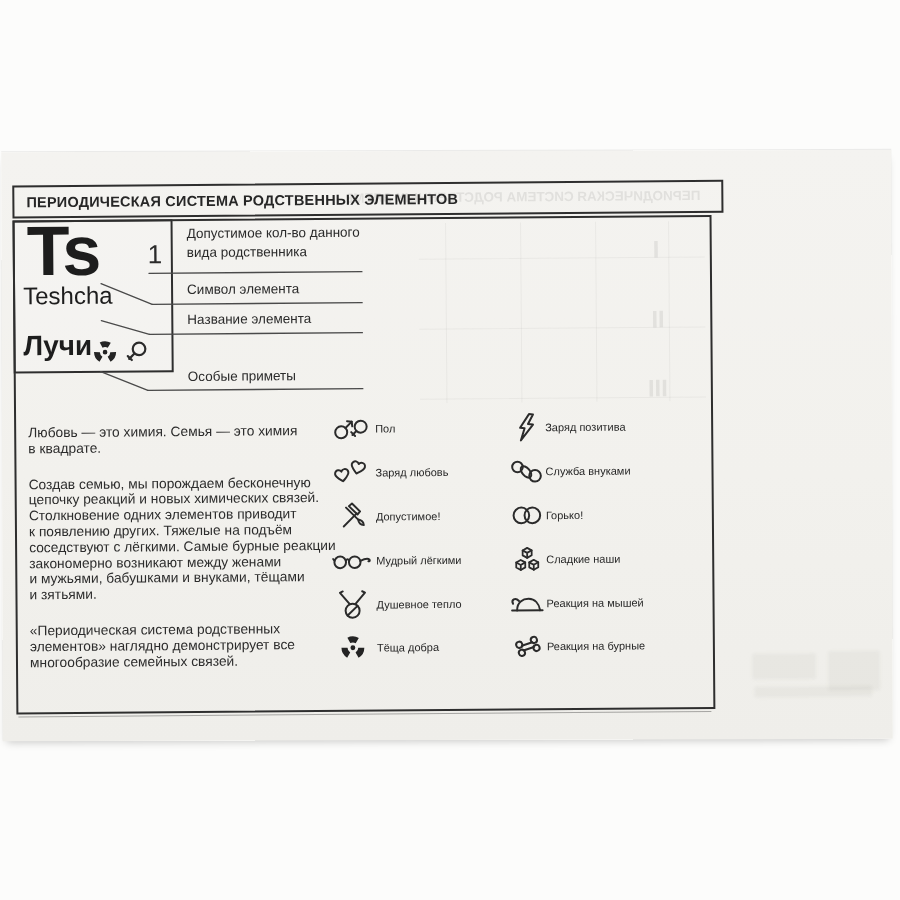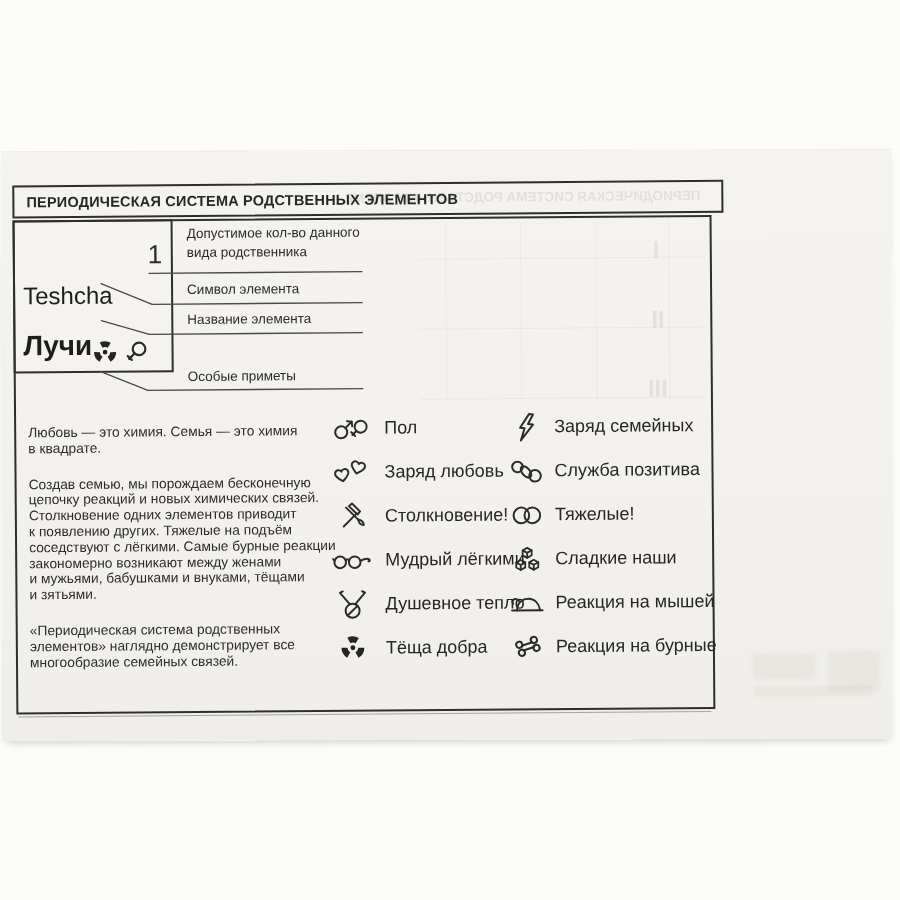--- a/index.html
+++ b/index.html
@@ -34,21 +34,21 @@
   .copy p{margin:0 0 20px 0;white-space:pre-line;}
   .copy p:last-child{margin-bottom:0;}
   
   .legend{position:absolute;top:255px;display:flex;flex-direction:column;}
   .legend.left{left:326px;}
   .legend.right{left:506px;}
   .lrow{height:43.9px;display:flex;align-items:center;}
   .licon{display:flex;justify-content:center;align-items:center;}
   .legend.left .licon{width:46px;}
   .legend.right .licon{width:36px;}
-  .llabel{margin-left:10px;font-size:18px;white-space:nowrap;color:#262626;}
+  .llabel{margin-left:1px;font-size:11px;white-space:nowrap;color:#262626;}
   .ic{stroke:#2b2b2b;fill:none;stroke-width:2;stroke-linecap:round;stroke-linejoin:round;}
   
   .bleed-title{position:absolute;left:348px;top:39px;width:352px;font-size:13.5px;font-weight:bold;
                color:rgba(60,60,55,0.10);transform:scaleX(-1);white-space:nowrap;overflow:hidden;}
   .roman{position:absolute;font-size:24px;font-weight:bold;color:rgba(60,60,55,0.09);}
   .blob{position:absolute;background:rgba(70,70,65,0.05);filter:blur(1.5px);border-radius:3px;}
 </style>
 </head>
 <body>
 
@@ -65,20 +65,21 @@
       <div class="blob" style="left:824px;top:503px;width:52px;height:40px;"></div>
 
       <div class="title-bar">
         <span class="t">ПЕРИОДИЧЕСКАЯ СИСТЕМА РОДСТВЕННЫХ ЭЛЕМЕНТОВ</span>
       </div>
 
       <div class="frame"></div>
       <div class="frame-shadow"></div>
 
       <div class="tile"></div>
+      <div class="el-symbol">Ts</div>
       <div class="el-qty">1</div>
       <div class="el-latin">Teshcha</div>
       <div class="el-ru">Лучи</div>
       <div class="badges">
         <span>
           <svg width="27" height="27" viewBox="0 0 30 30">
             <circle cx="15" cy="15" r="9" fill="none" stroke="#242424" stroke-width="6.5" stroke-dasharray="9.42 9.42"></circle>
             <circle cx="15" cy="15" r="2.6" fill="#242424"></circle>
           </svg>
         </span>
@@ -158,21 +159,21 @@
         </div>
         <div class="lrow">
           <span class="licon">
             <svg width="29" height="29" viewBox="0 0 30 30" class="ic">
               <path d="M6 25.5 L19.5 12"></path>
               <path d="M11.5 4.5 L14.7 1.8 L23 10.1 L20.3 13.3 Z"></path>
               <path d="M8.5 6 L21 18.5"></path>
               <path d="M21 18.5 C24.2 18.9 26.4 21.1 26.8 24.3 C23.6 23.9 21.4 21.7 21 18.5 Z"></path>
             </svg>
           </span>
-          <span class="llabel">Столкновение!</span>
+          <span class="llabel">Допустимое!</span>
         </div>
         <div class="lrow">
           <span class="licon">
             <svg width="40" height="18" viewBox="0 0 40 18" class="ic">
               <circle cx="8" cy="10.5" r="5.8"></circle>
               <circle cx="22.5" cy="10.5" r="5.8"></circle>
               <path d="M13.6 8.8 C14.7 7 16 7 17 8.8"></path>
               <path d="M28.2 9.3 C31.5 7.6 34.3 6.8 36.3 7.4 C38.2 8 37.8 10.2 36.2 9.6"></path>
               <path d="M2.3 8.8 L0.9 7.2"></path>
             </svg>
@@ -201,40 +202,40 @@
         </div>
       </div>
 
       <div class="legend right">
         <div class="lrow">
           <span class="licon">
             <svg width="22" height="30" viewBox="0 0 22 30" class="ic" style="transform:rotate(6deg)">
               <path d="M12.5 1.5 L5 16 L9.5 16 L7 28.5 L17.5 11.5 L12.5 11.5 L16.5 1.5 Z"></path>
             </svg>
           </span>
-          <span class="llabel">Заряд семейных</span>
+          <span class="llabel">Заряд позитива</span>
         </div>
         <div class="lrow">
           <span class="licon">
             <svg width="34" height="26" viewBox="0 0 34 26" class="ic">
               <circle cx="8" cy="8.5" r="5.3"></circle>
               <ellipse cx="16.5" cy="13.5" rx="3.8" ry="6.8" transform="rotate(-40 16.5 13.5)"></ellipse>
               <circle cx="25.5" cy="17.5" r="5.8"></circle>
             </svg>
           </span>
-          <span class="llabel">Служба позитива</span>
+          <span class="llabel">Служба внуками</span>
         </div>
         <div class="lrow">
           <span class="licon">
             <svg width="34" height="22" viewBox="0 0 34 22" class="ic">
               <circle cx="11.5" cy="11" r="7.8"></circle>
               <circle cx="22.5" cy="11" r="7.8"></circle>
             </svg>
           </span>
-          <span class="llabel">Тяжелые!</span>
+          <span class="llabel">Горько!</span>
         </div>
         <div class="lrow">
           <span class="licon">
             <svg width="30" height="28" viewBox="0 0 30 28" class="ic" style="stroke-width:1.8">
               <polygon points="15,2.5 19.5,5 19.5,10 15,12.5 10.5,10 10.5,5"></polygon>
               <path d="M10.5 5 L15 7.5 L19.5 5 M15 7.5 L15 12.5"></path>
               <polygon points="8.5,14.5 13,17 13,22 8.5,24.5 4,22 4,17"></polygon>
               <path d="M4 17 L8.5 19.5 L13 17 M8.5 19.5 L8.5 24.5"></path>
               <polygon points="21.5,14.5 26,17 26,22 21.5,24.5 17,22 17,17"></polygon>
               <path d="M17 17 L21.5 19.5 L26 17 M21.5 19.5 L21.5 24.5"></path>

